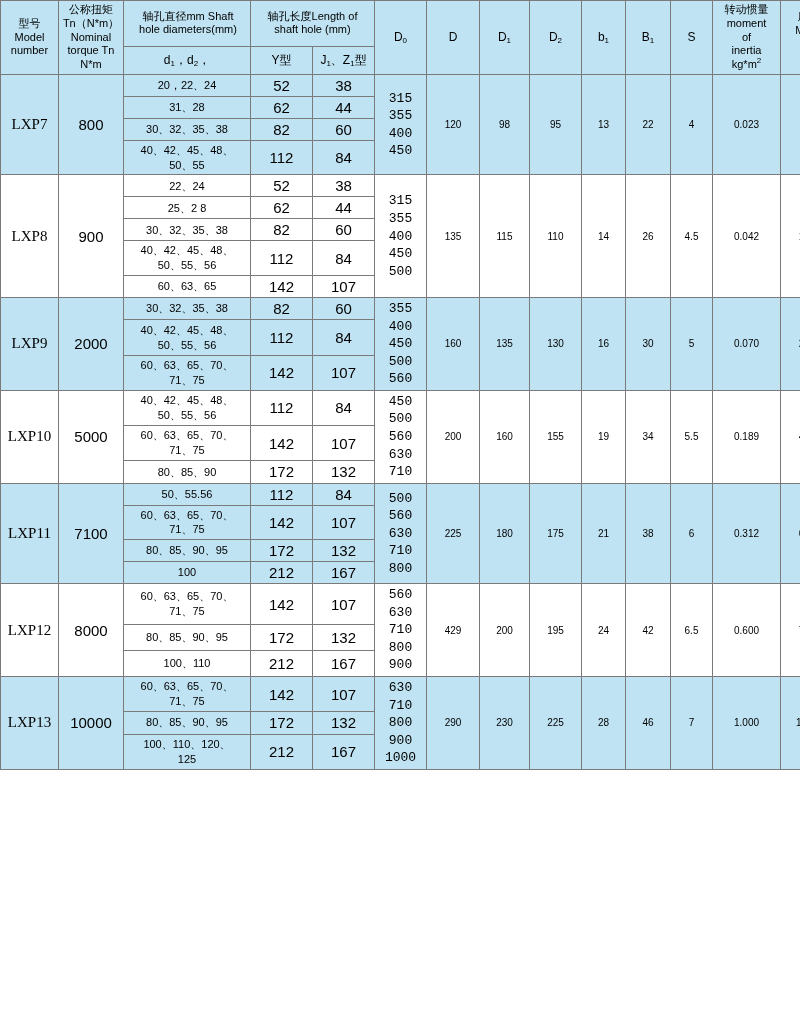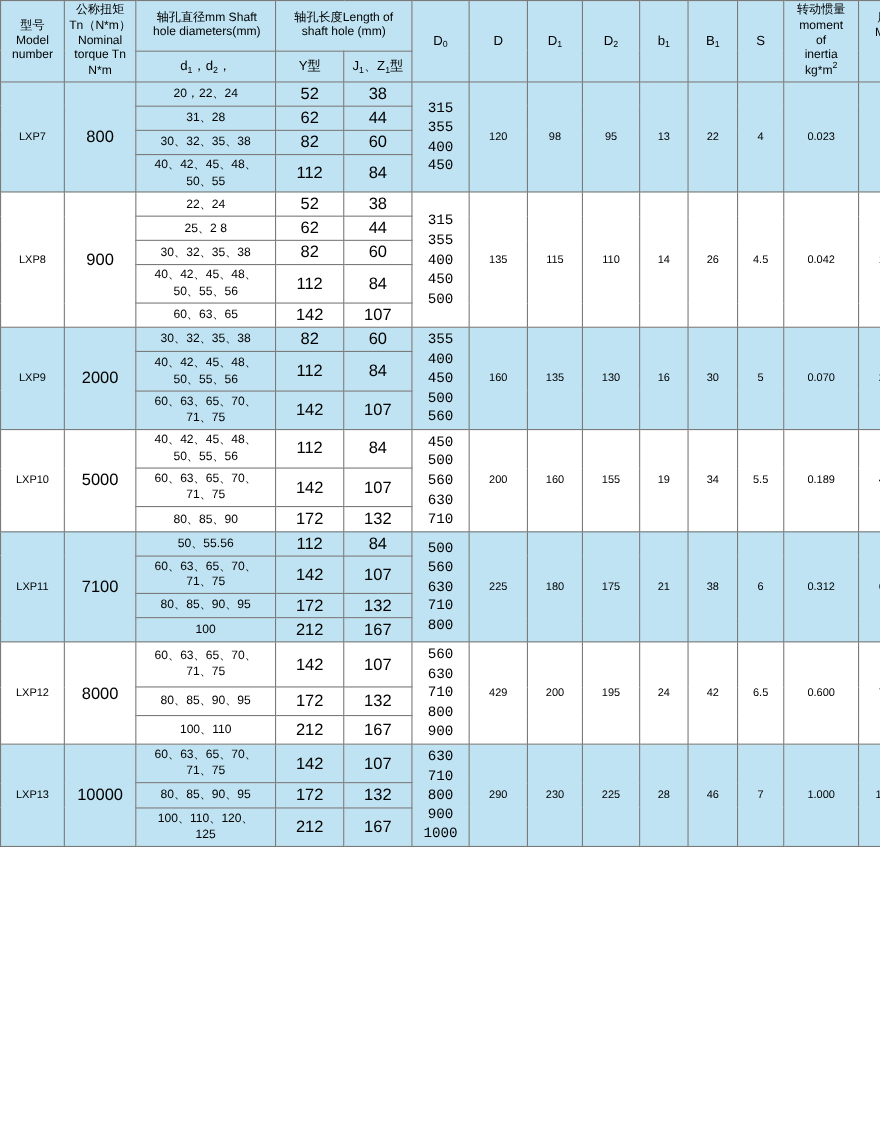--- a/index.html
+++ b/index.html
@@ -28,21 +28,22 @@
     background: #bfe3f2;
     font-size: 11px;
     line-height: 1.25;
   }
   .hdr-sub {
     font-size: 12px;
   }
   .band-a td { background: #bfe3f2; }
   .band-b td { background: #ffffff; }
   .cell-model {
-    font-size: 10px;
+    font-size: 15px;
+    font-family: Liberation Serif, serif;
   }
   .cell-torque {
     font-size: 15px;
   }
   .cell-num {
     font-size: 10px;
   }
   .cell-d0 {
     font-size: 13px;
     line-height: 1.5;

